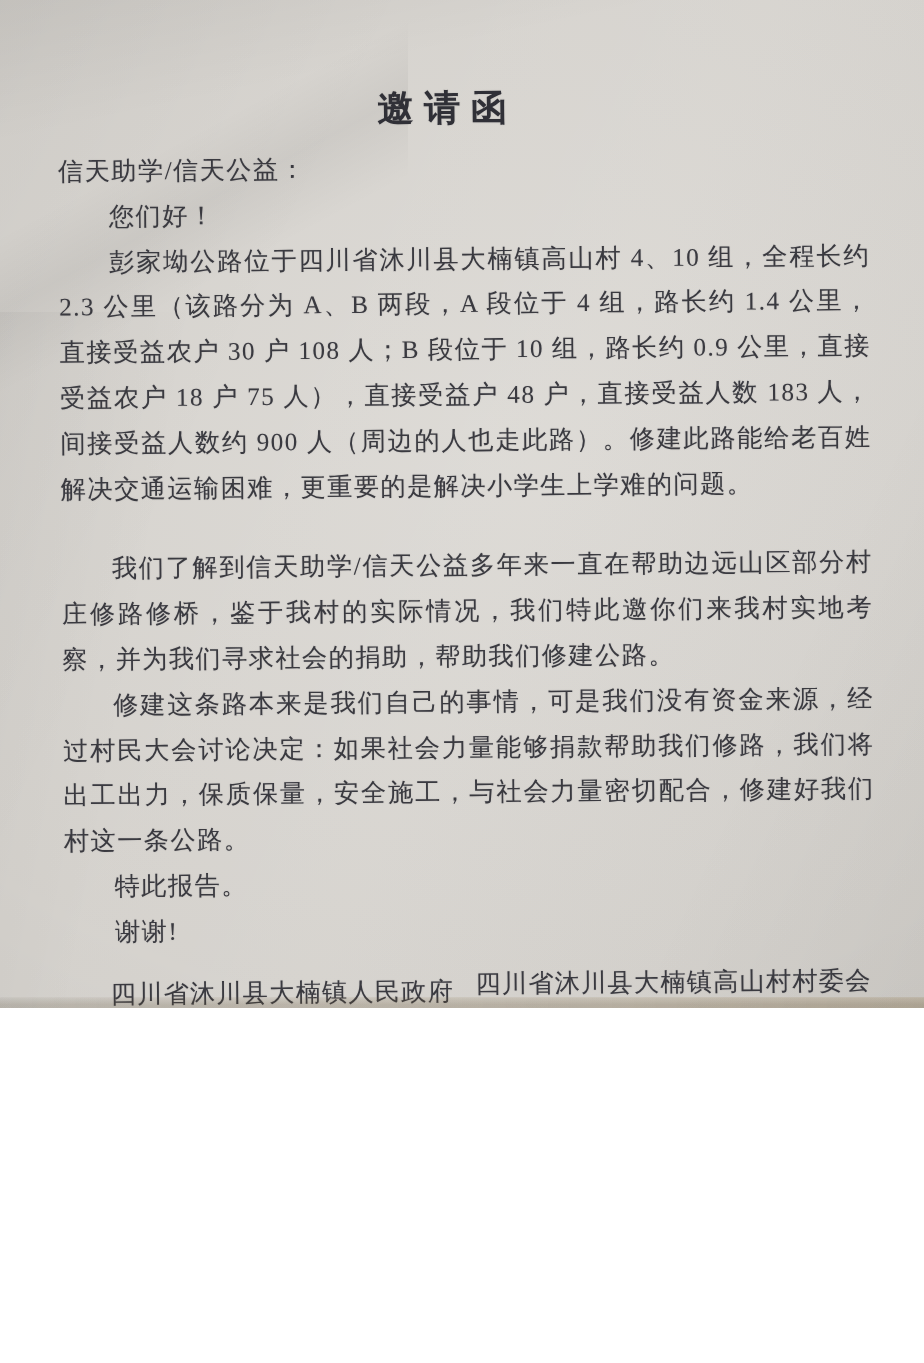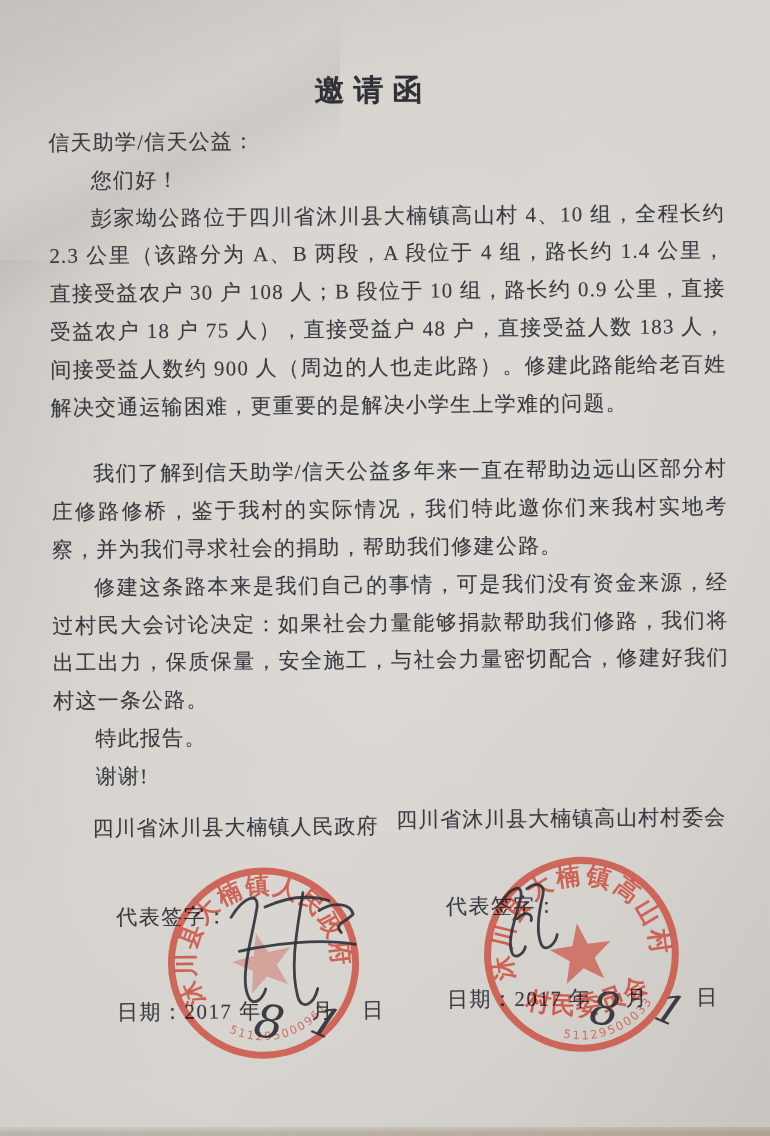--- a/index.html
+++ b/index.html
@@ -1,18 +1,18 @@
 <!DOCTYPE html>
 <html><head>
 <meta charset="utf-8">
 <style>
   html,body{margin:0;padding:0;}
   .page{
     position:relative;
-    width:770px;height:1136px;
+    width:770px;height:840px;
     overflow:hidden;
     background-color:#d8d5d0;
     background-image:
       radial-gradient(130% 95% at 52% 42%, rgba(255,255,255,0.10), rgba(0,0,0,0.015) 62%, rgba(0,0,0,0.055) 100%),
       linear-gradient(168deg, rgba(0,0,0,0.05) 0%, rgba(0,0,0,0) 12%),
       linear-gradient(295deg, rgba(0,0,0,0.03) 0%, rgba(0,0,0,0) 22%),
       linear-gradient(115deg, rgba(0,0,0,0.035) 0%, rgba(0,0,0,0) 30%, rgba(255,255,255,0.05) 55%, rgba(0,0,0,0.025) 100%);
     font-family:"Liberation Serif","DejaVu Serif",serif;
     color:#3a3a40;
   }

